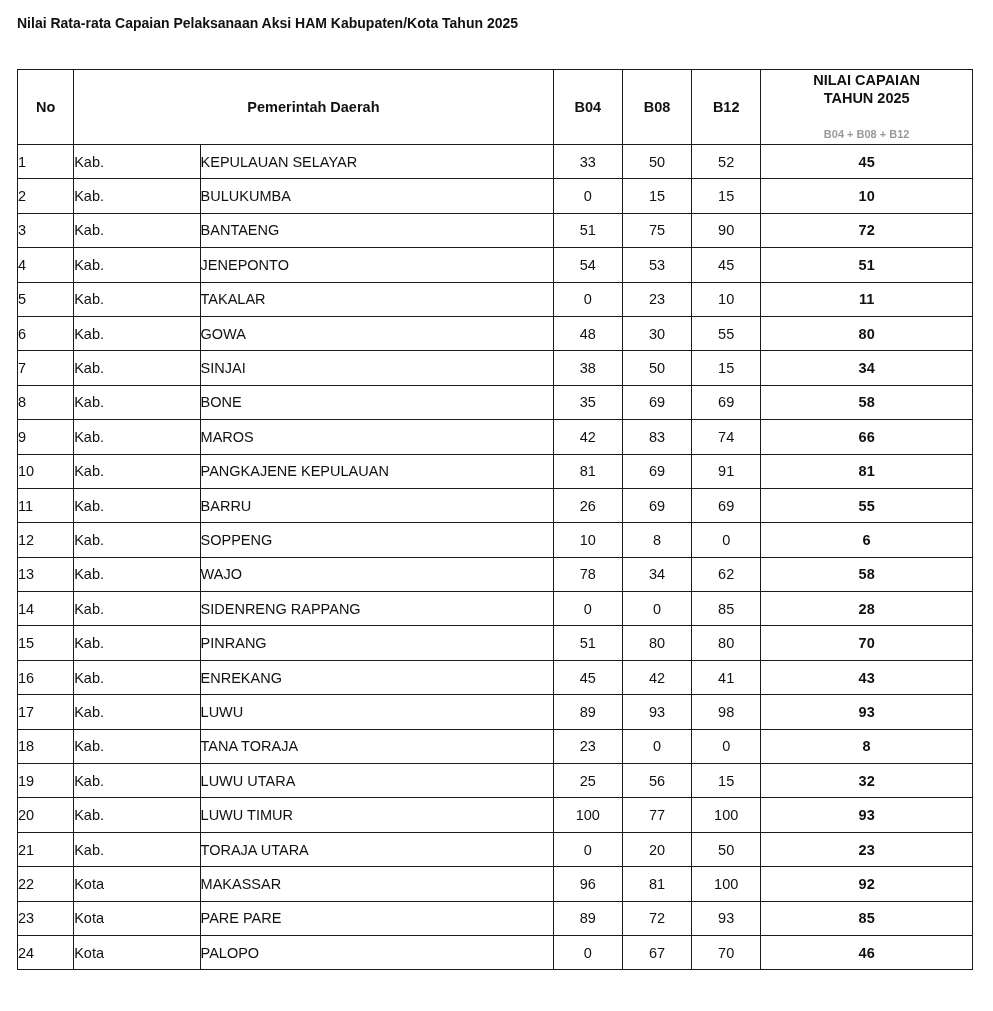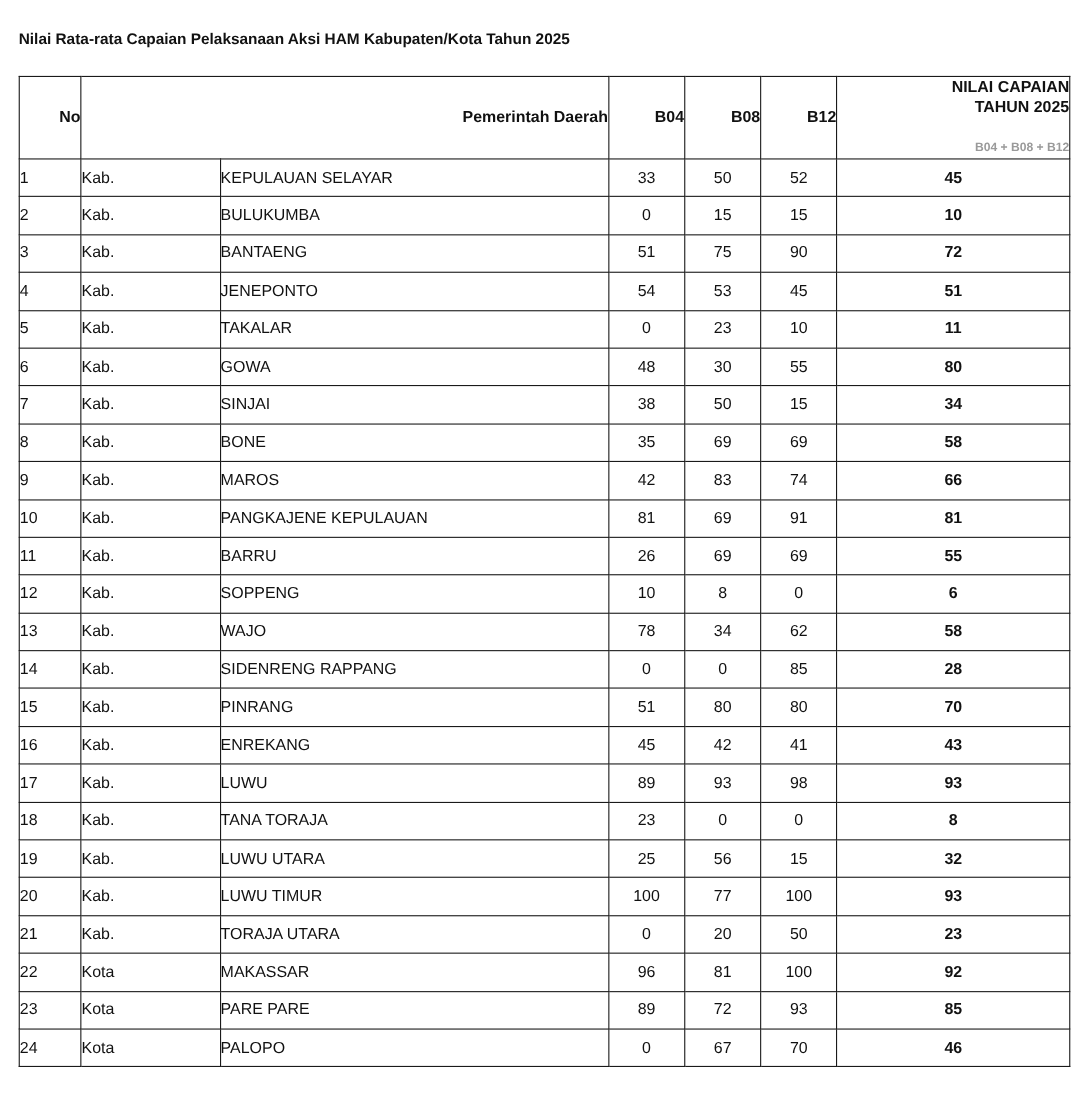--- a/index.html
+++ b/index.html
@@ -11,21 +11,21 @@
       width: 993px;
       height: 1011px;
       position: relative;
       font-family: "Liberation Sans", sans-serif;
       color: #111111;
       overflow: hidden;
     }
     .doc-title {
       position: absolute;
       left: 17px;
-      top: 27px;
+      top: 15px;
       font-size: 14px;
       font-weight: bold;
       letter-spacing: 0;
       white-space: nowrap;
     }
     table.data-table {
       position: absolute;
       left: 17px;
       top: 69px;
       border-collapse: collapse;
@@ -34,21 +34,21 @@
     }
     table.data-table th,
     table.data-table td {
       border: 1.5px solid #1a1a1a;
       font-size: 14.5px;
       padding: 0;
     }
     table.data-table th {
       height: 74px;
       font-weight: bold;
-      text-align: right;
+      text-align: center;
       vertical-align: middle;
     }
     table.data-table td {
       height: 33.4px;
       vertical-align: middle;
     }
     .c-no   { width: 56px; }
     .c-type { width: 126px; }
     .c-name { width: 352px; }
     .c-b04  { width: 69px; }

